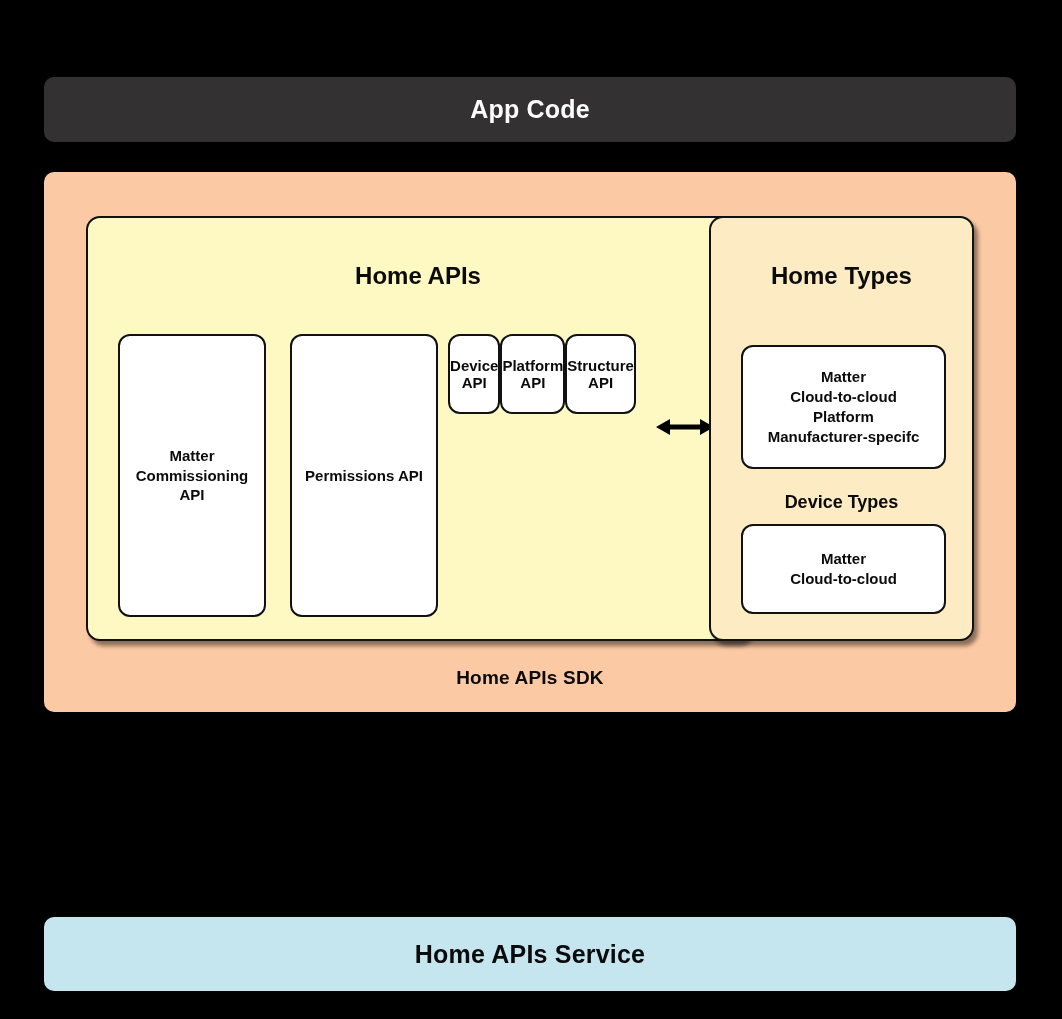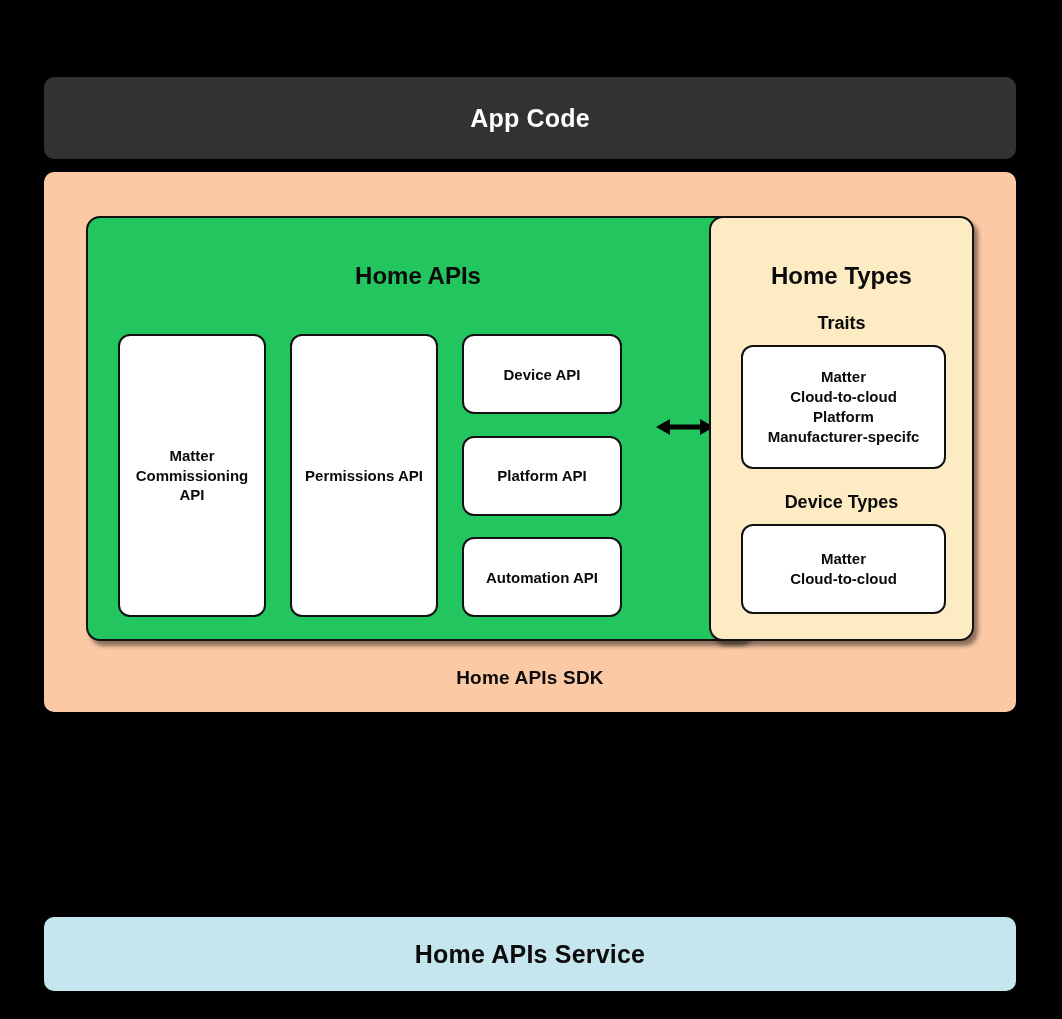--- a/index.html
+++ b/index.html
@@ -19,21 +19,21 @@
     height: 1019px;
     background: #000000;
   }
 
   
   .app-code-bar {
     position: absolute;
     left: 44px;
     top: 77px;
     width: 972px;
-    height: 82px;
+    height: 65px;
     background: #333131;
     border-radius: 10px;
     display: flex;
     align-items: center;
     justify-content: center;
   }
   .app-code-label {
     color: #ffffff;
     font-size: 25px;
     font-weight: bold;
@@ -71,21 +71,21 @@
     letter-spacing: 0.2px;
   }
 
   
   .home-apis-panel {
     position: absolute;
     left: 42px;
     top: 44px;
     width: 664px;
     height: 425px;
-    background: #22c55e;
+    background: #fef9c3;
     border: 2px solid #111111;
     border-radius: 14px;
     box-shadow: 4px 5px 4px rgba(0,0,0,0.45);
   }
 
   .panel-title {
     position: absolute;
     left: 0;
     right: 0;
     top: 44px;
@@ -124,22 +124,22 @@
     font-weight: bold;
     color: #0b0b0b;
     line-height: 1.33;
     white-space: pre-line;
   }
 
   .api-stack {
     width: 160px;
     height: 283px;
     display: flex;
-    flex-direction: column;
-    justify-content: space-between;
+    flex-direction: row;
+    justify-content: center;
   }
 
   .api-box-small {
     width: 160px;
     height: 80px;
     background: #ffffff;
     border: 2px solid #111111;
     border-radius: 12px;
     display: flex;
     align-items: center;
@@ -259,39 +259,38 @@
           </div>
 
           <div class="api-stack">
             <div class="api-box-small">
               <span class="api-text">Device API</span>
             </div>
             <div class="api-box-small">
               <span class="api-text">Platform API</span>
             </div>
             <div class="api-box-small">
-              <span class="api-text">Automation API</span>
+              <span class="api-text">Structure API</span>
             </div>
           </div>
 
         </div>
       </div>
 
       <div class="connector-arrow">
         <svg width="58" height="28" viewBox="0 0 58 28" aria-hidden="true">
           <line x1="10" y1="14" x2="48" y2="14" stroke="#000000" stroke-width="5"></line>
           <polygon points="0,14 14,6 14,22" fill="#000000"></polygon>
           <polygon points="58,14 44,6 44,22" fill="#000000"></polygon>
         </svg>
       </div>
 
       <div class="home-types-panel">
         <div class="panel-title">Home Types</div>
 
-        <div class="section-heading heading-traits">Traits</div>
         <div class="types-box types-box-traits">
           <span class="types-text">Matter
 Cloud-to-cloud
 Platform
 Manufacturer-specifc</span>
         </div>
 
         <div class="section-heading heading-device-types">Device Types</div>
         <div class="types-box types-box-device">
           <span class="types-text">Matter

